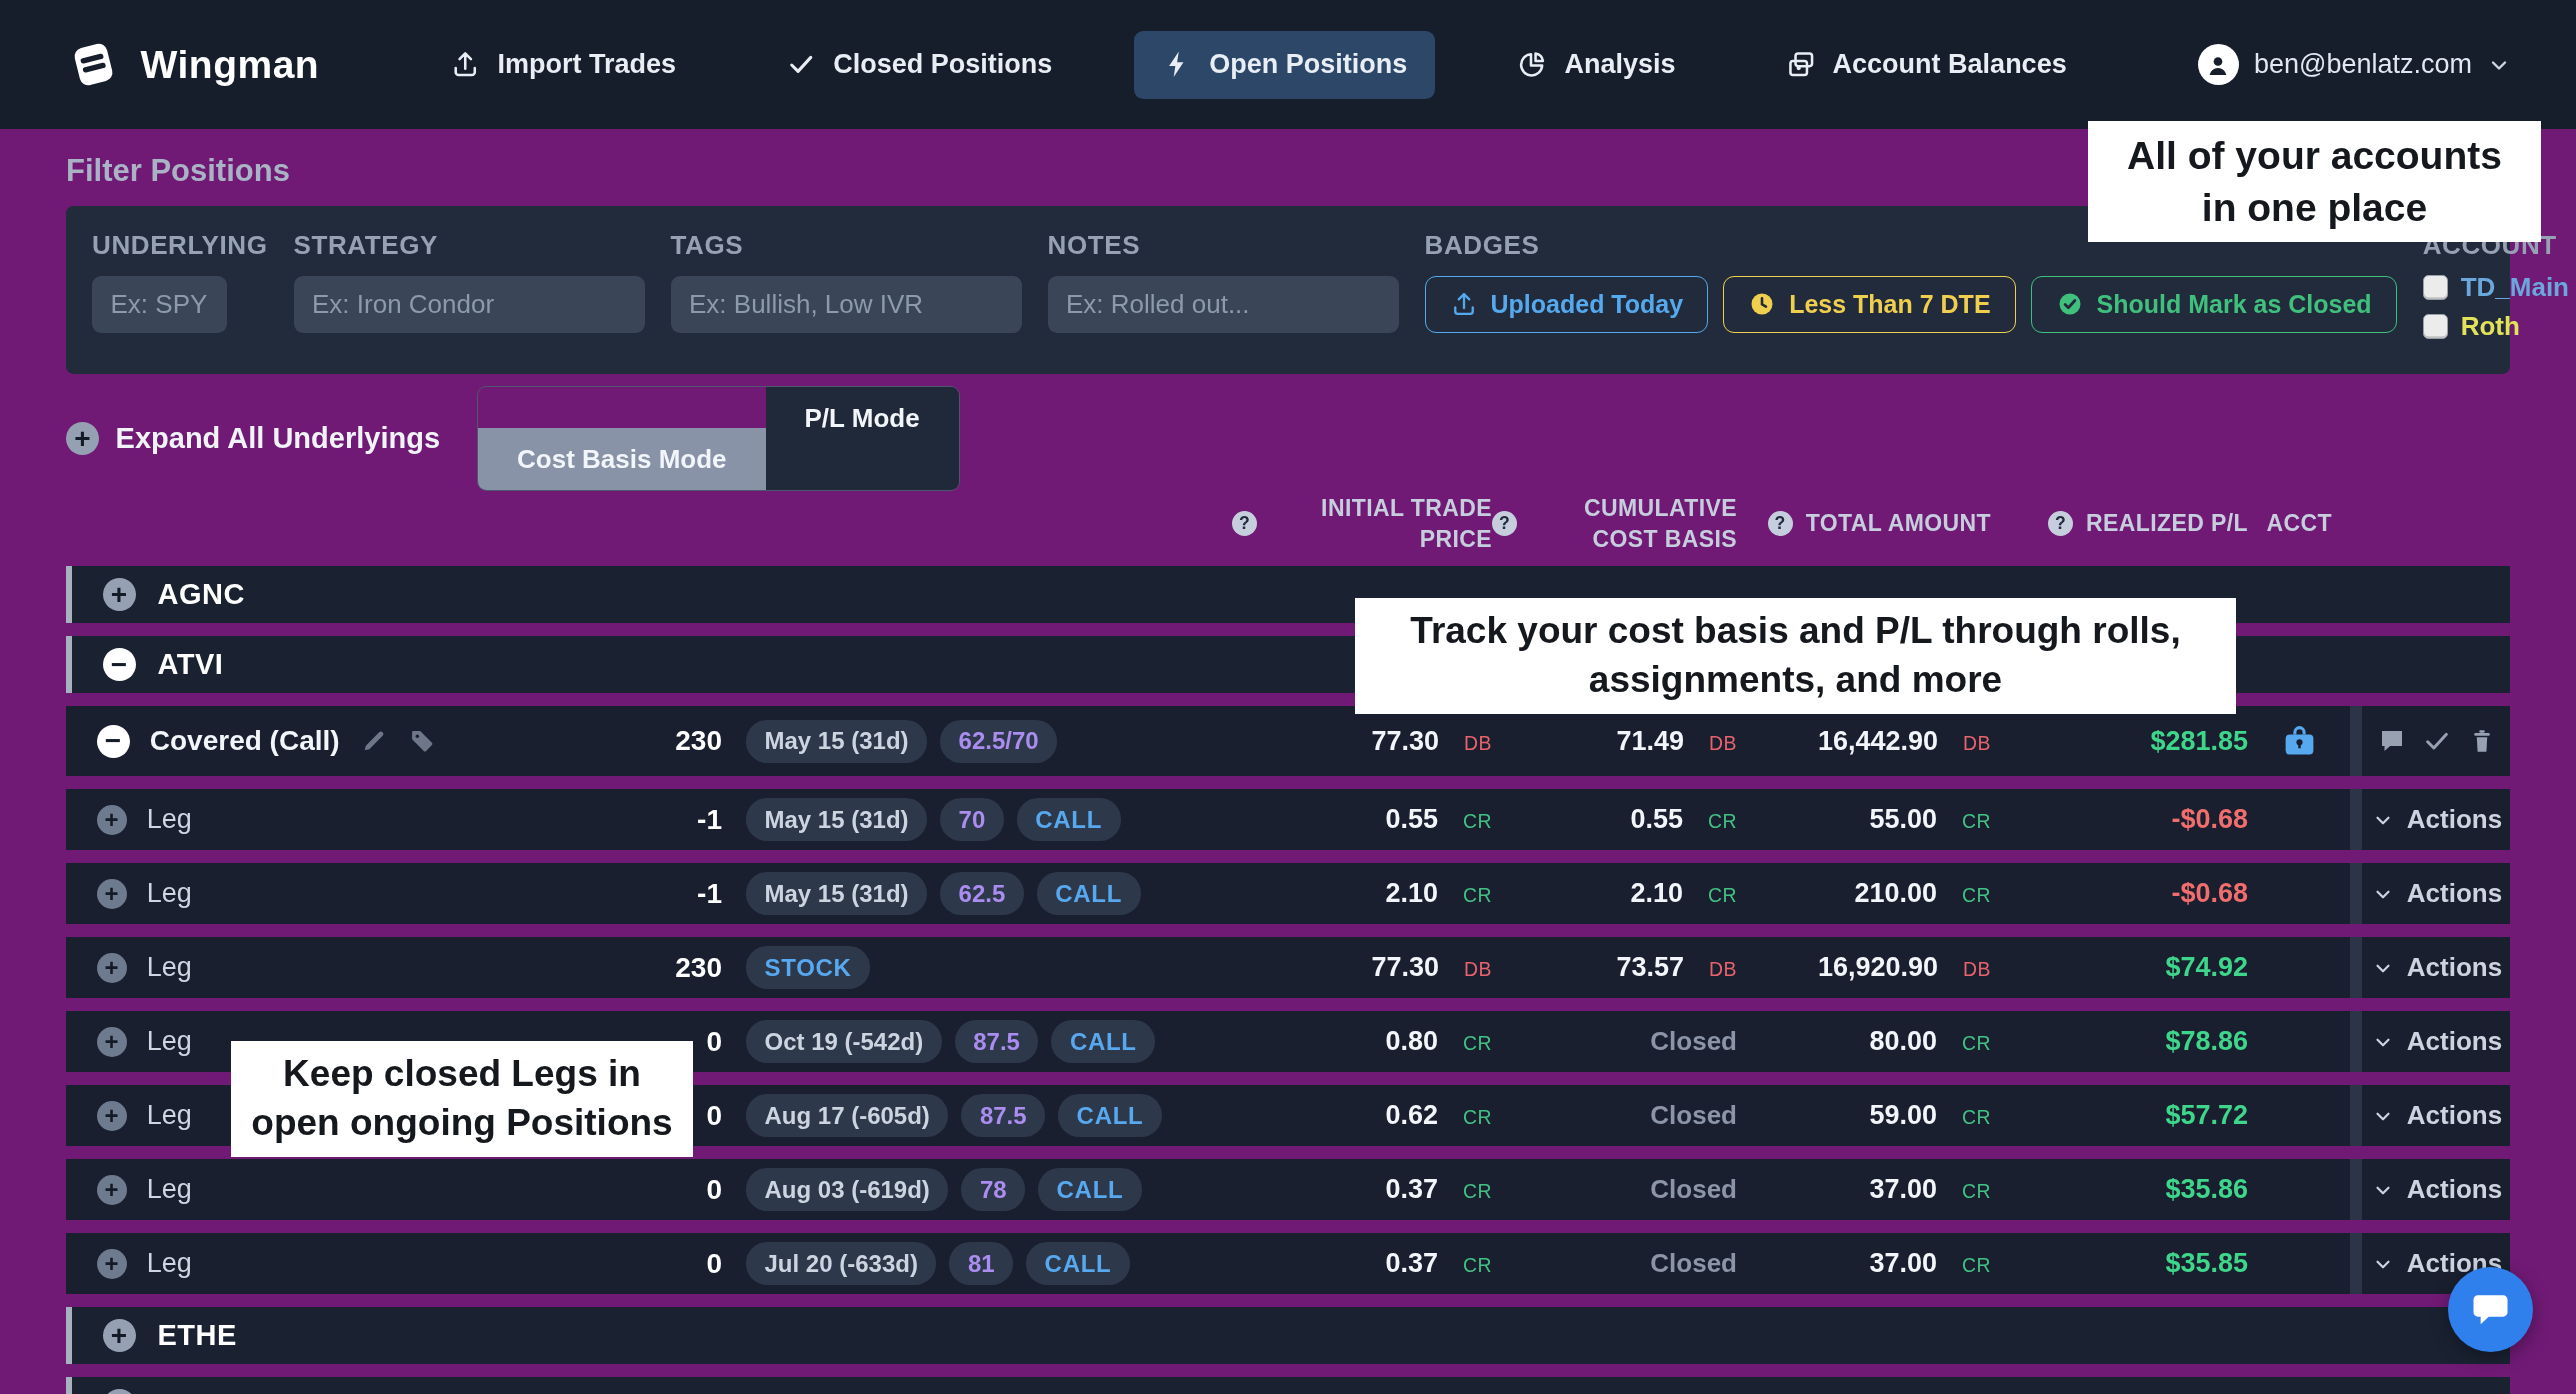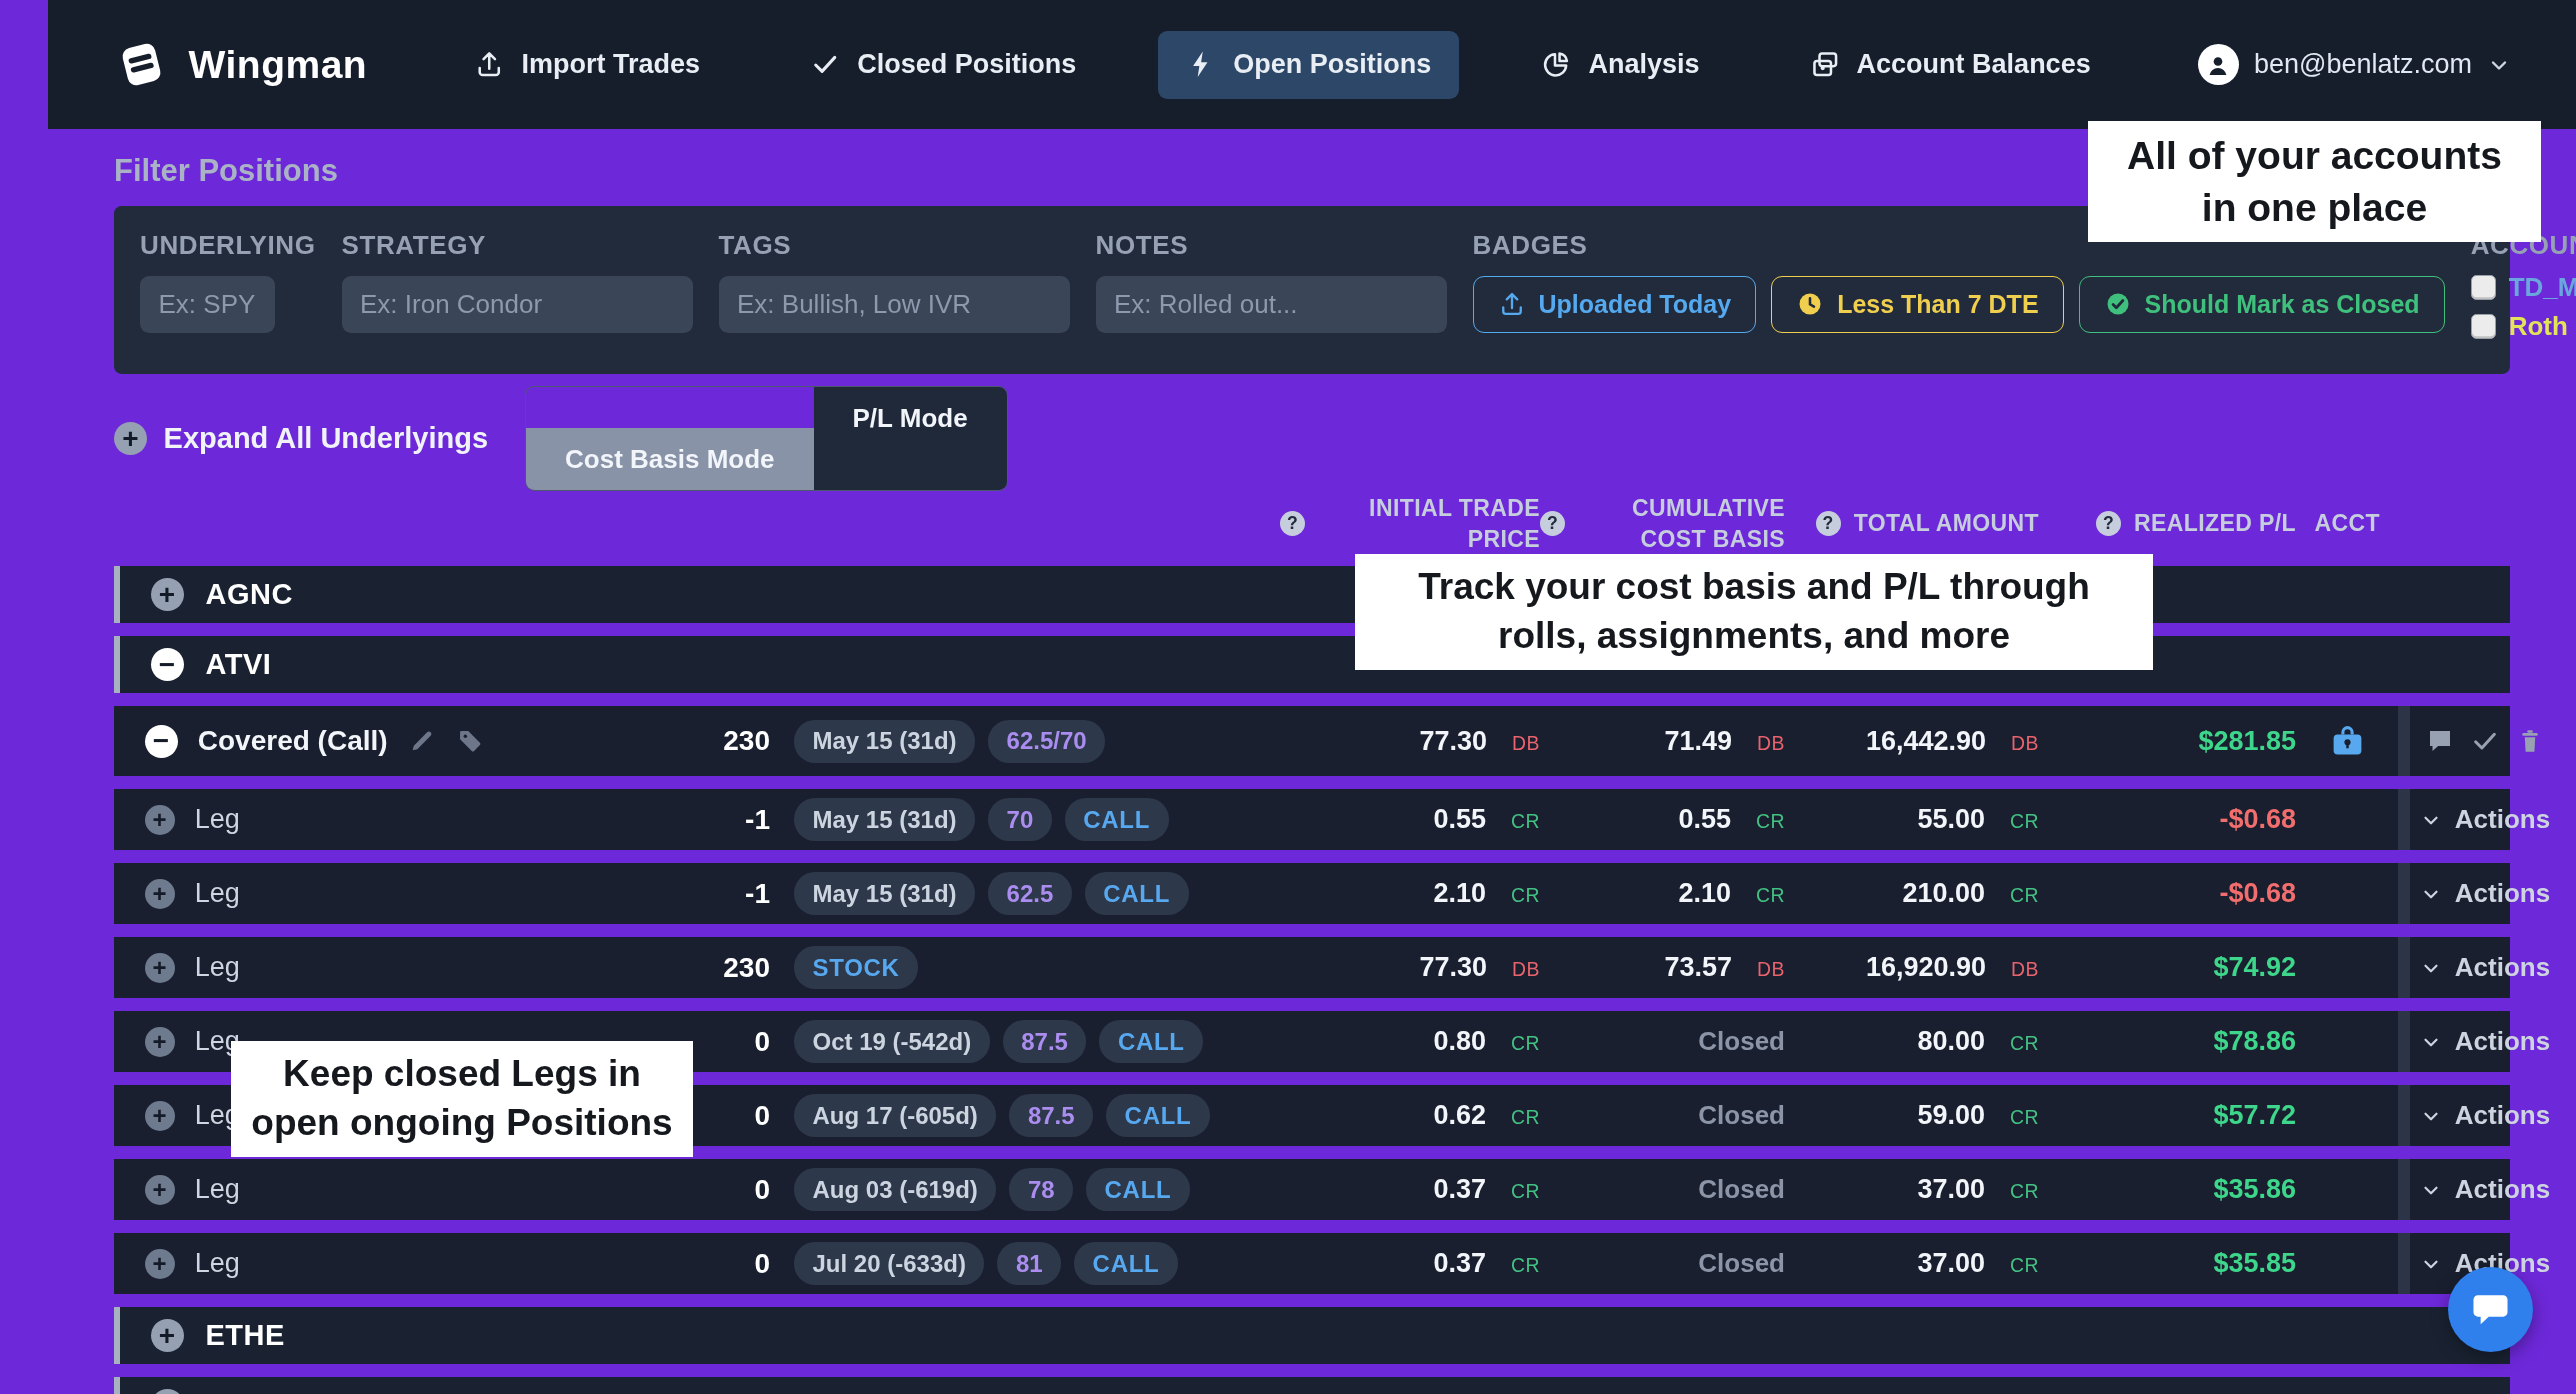--- a/index.html
+++ b/index.html
@@ -1,18 +1,18 @@
 <!DOCTYPE html>
 <html style="font-size:15px"><head>
 <meta charset="utf-8">
 <style>
   * { box-sizing: border-box; margin: 0; padding: 0; }
   html,body { background:#10151f; }
   body { font-family: "Liberation Sans", sans-serif; }
-  .app { position:relative; width:2576px; height:1394px; overflow:hidden; background:#6d28d9;padding-left:48px; }
+  .app { position:relative; width:2576px; height:1394px; overflow:hidden; background:#701a75; }
 
   
   .nav { height:129px; background:#161d2b; display:flex; align-items:center; padding:0 65px; }
   .brand { display:flex; align-items:center; gap:18.5px; cursor:pointer; }
   .brand .icon svg { width:57px; height:57px; display:block; }
   .brand-name { font-size:39px; font-weight:700; color:#ffffff; letter-spacing:0.5px; }
   .nav-center { display:flex; align-items:center; gap:54px; margin:0 auto; }
   .nav-item { display:flex; align-items:center; gap:16.6px; color:#e9edf4; font-size:27px; font-weight:600; padding:18.5px 28px; border-radius:9.2px; cursor:pointer; white-space:nowrap; }
   .nav-item .icon svg { width:30.5px; height:30.5px; display:block; }
   .nav-item.active { background:#2c4767; }
@@ -99,21 +99,21 @@
   .actions { height:100%; border-left:12px solid #2b3547; display:flex; align-items:center; justify-content:center; gap:13px; cursor:pointer; }
   .actions.iconset { justify-content:space-evenly; gap:0; }
   .actions .aicon { color:#97a1b2; cursor:pointer; }
   .actions .aicon svg { width:30px; height:30px; }
   .actions-label { font-size:26px; font-weight:600; color:#cdd4e0;text-align:right; }
   .actions .chev svg { width:22px; height:22px; color:#cdd4e0; }
 
   
   .callout { position:absolute; background:#ffffff; color:#15181d; font-weight:700; text-align:center; line-height:1.32; padding:9.2px 18.5px; z-index:10; }
   .callout-accounts { top:121px; left:2088px; width:453px; font-size:39px; }
-  .callout-track { top:554px; left:1355px; width:798px; font-size:37px; }
+  .callout-track { top:598px; left:1355px; width:881px; font-size:37px; }
   .callout-legs { top:1041px; left:231px; width:462px; font-size:37px; }
 
   .chat-fab { position:absolute; right:43px; bottom:42px; width:85px; height:85px; border-radius:50%; background:#2f80ed; border:none; display:flex; align-items:center; justify-content:center; cursor:pointer; box-shadow:0 5.5px 16.6px rgba(0,0,0,.35); z-index:10; }
   .chat-fab svg { width:43px; height:43px; color:#ffffff; }
 </style>
 </head>
 <body>
 
 <div class="app">
 

